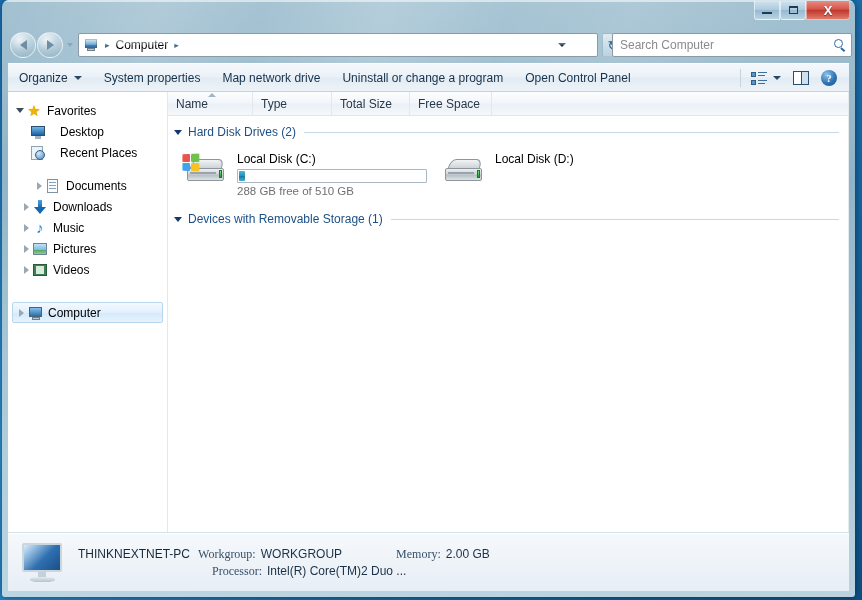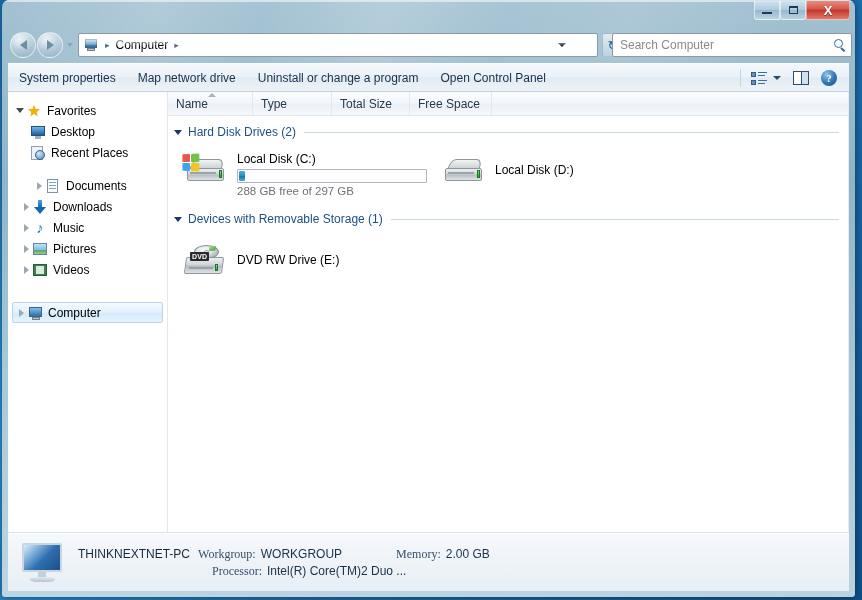--- a/index.html
+++ b/index.html
@@ -368,21 +368,21 @@
   }
   .nav-row {
     height: 21px;
     display: flex;
     align-items: center;
     padding-left: 6px;
     font-size: 12px;
     color: #000;
     white-space: nowrap;
   }
-  .nav-row.indent-1 { padding-left: 22px; }
+  .nav-row.indent-1 { padding-left: 22px; gap: 9px; }
   .nav-row.selected {
     background: linear-gradient(to bottom, #f3f9ff 0%, #e2f0fd 50%, #d3e9fb 51%, #e6f3fe 100%);
     border: 1px solid #b8d6ee;
     border-radius: 2px;
     margin: 0 4px 0 4px;
     padding-left: 2px;
     height: 19px;
   }
   .nav-spacer { height: 12px; }
   .tw {
@@ -887,20 +887,24 @@
     <div id="search-box">
       <span id="search-placeholder">Search Computer</span>
       <span class="magnifier">
         <span class="lens"></span>
           <span class="handle"></span>
       </span>
     </div>
   </div>
 
   <div id="toolbar">
+    <div class="tb-item">
+      <span>Organize</span>
+      <span class="caret-down"></span>
+    </div>
     <div class="tb-item">
       <span>System properties</span>
     </div>
     <div class="tb-item">
       <span>Map network drive</span>
     </div>
     <div class="tb-item">
       <span>Uninstall or change a program</span>
     </div>
     <div class="tb-item">
@@ -1072,63 +1076,45 @@
                 <span class="q2"></span>
                 <span class="q3"></span>
                 <span class="q4"></span>
             </span>
           </span>
           <span class="tile-body">
             <div class="tile-title">Local Disk (C:)</div>
             <div class="usage-bar">
               <div class="usage-fill" id="usage-fill-c" style="width: 3%;"></div>
             </div>
-            <div class="usage-text">288 GB free of 297 GB</div>
+            <div class="usage-text">288 GB free of 510 GB</div>
           </span>
         </div>
 
         <div class="tile">
           <span class="tile-icon">
             <span class="hdd">
               <span class="top"></span>
               <span class="front"></span>
               <span class="slot"></span>
               <span class="led"></span>
             </span>
           </span>
           <span class="tile-body">
-            <div class="tile-title" style="margin-top:11px">Local Disk (D:)</div>
+            <div class="tile-title" style="">Local Disk (D:)</div>
           </span>
         </div>
       </div>
 
       <div class="group-header" style="margin-top:10px">
         <span class="group-tw"></span>
         <span class="group-title">Devices with Removable Storage (1)</span>
         <span class="group-rule"></span>
       </div>
 
-      <div class="tiles-row" style="padding-top:8px">
-        <div class="tile">
-          <span class="tile-icon">
-            <span class="dvd">
-              <span class="disc"></span>
-              <span class="leaf"></span>
-              <span class="hub"></span>
-              <span class="body"></span>
-              <span class="tray"></span>
-              <span class="led2"></span>
-            </span>
-            <span class="dvd-label">DVD</span>
-          </span>
-          <span class="tile-body">
-            <div class="tile-title" style="margin-top:12px">DVD RW Drive (E:)</div>
-          </span>
-        </div>
-      </div>
 
       <div id="content-right-edge"></div>
     </div>
   </div>
 
   <div id="details-pane">
     <span id="details-icon">
       <span class="scr"></span>
         <span class="neck"></span>
         <span class="foot"></span>

